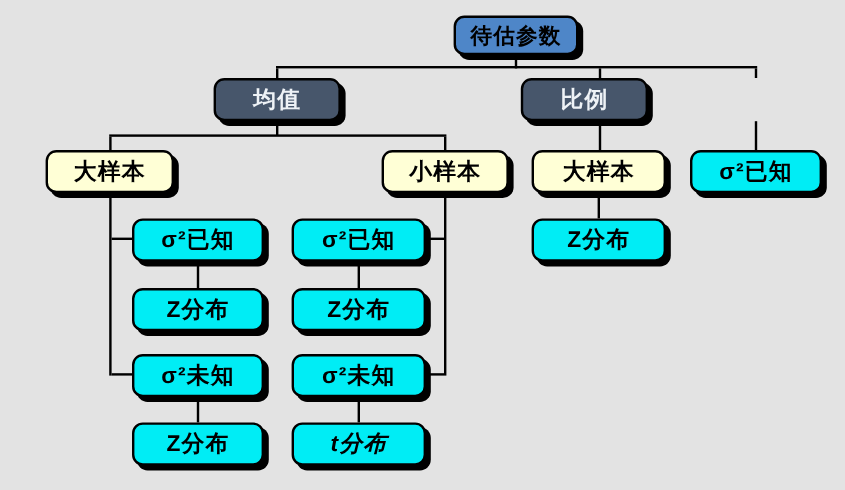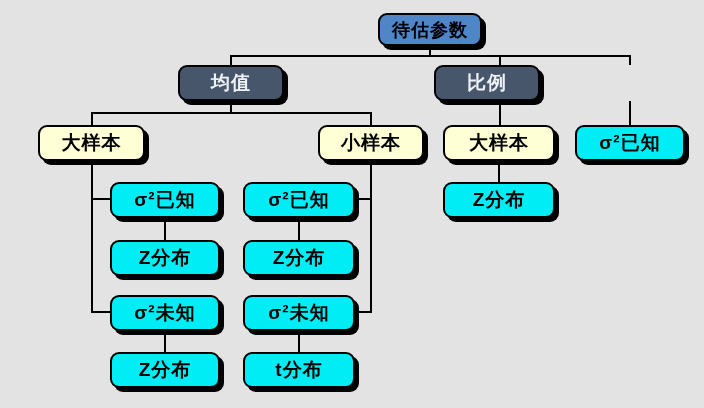--- a/index.html
+++ b/index.html
@@ -37,21 +37,21 @@
   .n-lsp{left:443px;top:125px;width:112px;height:36px;}
   .n-chi{left:575px;top:125px;width:110px;height:36px;}
   .n-sk1{left:110px;top:182px;width:110px;height:36px;}
   .n-sk2{left:243px;top:182px;width:112px;height:36px;}
   .n-zp{left:443px;top:182px;width:112px;height:36px;}
   .n-z1{left:110px;top:240px;width:110px;height:36px;}
   .n-z2{left:243px;top:240px;width:112px;height:36px;}
   .n-su1{left:110px;top:295px;width:110px;height:36px;}
   .n-su2{left:243px;top:295px;width:112px;height:36px;}
   .n-z3{left:110px;top:352px;width:110px;height:36px;}
-  .n-t{left:243px;top:352px;width:112px;height:36px;}
+  .n-t{left:243px;top:352px;width:112px;height:36px;font-style:italic;}
 
   
   .l1{left:429px;top:46px;width:2px;height:11px;}
   .l2{left:230px;top:55px;width:401px;height:2px;}
   .l3{left:230px;top:57px;width:2px;height:8px;}
   .l4{left:499px;top:57px;width:2px;height:8px;}
   .l5{left:629px;top:57px;width:2px;height:8px;}
   .l6{left:230px;top:101px;width:2px;height:12px;}
   .l7{left:91px;top:112px;width:281px;height:2px;}
   .l8{left:91px;top:114px;width:2px;height:11px;}

